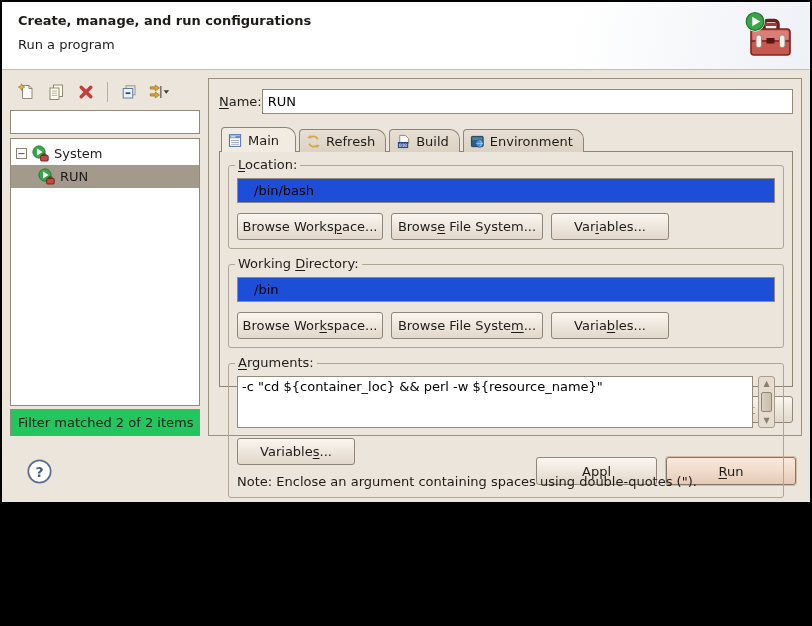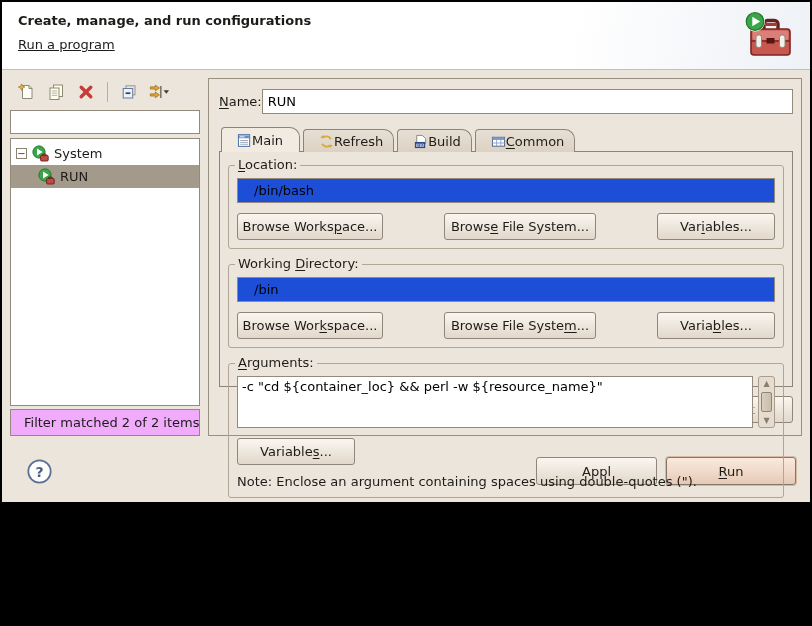--- a/index.html
+++ b/index.html
@@ -21,21 +21,21 @@
 
   
   .header {
     height:68px; flex:0 0 68px;
     background:linear-gradient(100deg, #ffffff 70%, #eef1f6 100%);
     border-bottom:1px solid #c9beae;
     position:relative;
     padding:11px 0 0 16px;
   }
   .header .title { font-weight:bold; }
-  .header .subtitle { margin-top:9px;text-decoration:underline; }
+  .header .subtitle { margin-top:9px; }
   .header .banner-icon { position:absolute; right:14px; top:8px; width:54px; height:50px; }
 
   
   .middle { flex:1; display:flex; gap:8px; padding:8px 8px 4px 8px; min-height:0; }
 
   
   .left-panel { width:190px; flex:0 0 190px; display:flex; flex-direction:column; }
   .toolbar { height:32px; display:flex; align-items:center; gap:6px; padding:2px 2px 6px 4px; }
   .tool-btn { width:24px; height:24px; display:flex; align-items:center; justify-content:center; border:1px solid transparent; border-radius:3px; }
   .tool-btn svg { display:block; }
@@ -48,57 +48,57 @@
     flex:1; background:#fff; border:1px solid #948a7c; overflow:hidden; padding-top:3px;
   }
   .tree-row { height:23px; display:flex; align-items:center; gap:5px; padding-left:5px; cursor:default; }
   .tree-row.selected { background:#a49a8b; padding-left:27px; }
   .expander {
     width:11px; height:11px; border:1px solid #8b8174; background:#fff;
     font-size:10px; line-height:9px; text-align:center; color:#333; flex:0 0 11px;
   }
   .tree-icon { width:17px; height:17px; flex:0 0 17px; }
   .filter-status {
-    margin-top:3px; height:27px; flex:0 0 27px; background:#f0abfc; border:1px solid #948a7c;
-    display:flex; align-items:center; padding-left:13px; white-space:nowrap;
+    margin-top:3px; height:27px; flex:0 0 27px; background:#22c55e; border:1px solid #948a7c;
+    display:flex; align-items:center; padding-left:7px; white-space:nowrap;
   }
 
   
   .right-panel {
     flex:1; border:1px solid #9a9082; background:#ece5db;
     display:flex; flex-direction:column; padding:10px 8px 8px 10px; min-width:0;
   }
   .name-row { display:flex; align-items:center; flex:0 0 auto; }
   .name-row label { flex:0 0 auto; }
   .name-input {
     flex:1; height:25px; border:1px solid #948a7c; background:#fff;
     font:13px "DejaVu Sans", sans-serif; padding:0 5px; outline:none;
   }
 
   .tabs { display:flex; align-items:flex-end; gap:3px; margin-top:13px; padding-left:2px; position:relative; z-index:2; }
   .tab {
-    display:flex; align-items:center; height:23px; padding:0 10px 0 15px;
+    display:flex; align-items:center; gap:5px; height:23px; padding:0 10px 0 6px;
     border:1px solid #8d8476; border-bottom:none; border-radius:4px 10px 0 0;
     background:linear-gradient(#e7dfd4,#dcd2c3); cursor:default; margin-bottom:-1px;
   }
   .tab.active { background:#f1ebe2; height:25px; padding-right:16px; }
   .tab svg { display:block; }
 
   .tab-content {
     flex:1; border:1px solid #8d8476; background:#ece5db;
     display:flex; flex-direction:column; gap:15px; padding:13px 8px 8px 8px; min-height:0;
   }
 
   .group { position:relative; border:1px solid #b1a695; border-radius:3px; padding:12px 8px 8px 8px; }
   .group-label { position:absolute; top:-9px; left:6px; background:#ece5db; padding:0 3px; }
   .text-input {
     width:100%; height:25px; border:1px solid #948a7c; background:#1d4ed8;
     font:13px "DejaVu Sans", sans-serif; padding:0 16px; outline:none;
   }
-  .btn-row { display:flex; justify-content:space-between; gap:8px; margin-top:10px; }
+  .btn-row { display:flex; justify-content:flex-start; gap:8px; margin-top:10px; }
 
   .btn {
     height:27px; border:1px solid #8f8578; border-radius:3px;
     background:linear-gradient(#faf6f0 0%, #efe8df 45%, #e2d8cb 100%);
     font:13px "DejaVu Sans", sans-serif; color:#1e1c19; cursor:default;
   }
   .btn-w1 { width:146px; } .btn-w2 { width:152px; } .btn-w3 { width:118px; }
   .btn:disabled, .btn.disabled { color:#a99e8d; }
   .btn-default {
     background:linear-gradient(#f9e9de 0%, #f0d9c9 55%, #e5c9b6 100%);
@@ -271,30 +271,27 @@
               <path d="M4 1.5 h6 l3.5 3.5 v5 h-9.5 z" fill="#fff" stroke="#8a857a"></path>
               <rect x="2.5" y="9" width="10" height="5.5" fill="#3b5fa0" stroke="#24407a"></rect>
               <text x="7.5" y="13.4" font-size="4.8" fill="#fff" text-anchor="middle" font-family="'DejaVu Sans Mono', monospace">010</text>
             </svg>
           </span>
           <span>Build</span>
         </div>
         <div class="tab">
           <span>
             <svg viewBox="0 0 16 16" width="15" height="15">
-              <rect x="1.5" y="3.5" width="13" height="9.5" fill="#fff" stroke="#4a5d86"></rect>
-              <rect x="1.5" y="3.5" width="13" height="2.8" fill="#7a97c6"></rect>
-              <g stroke="#8ea2c4">
-                  <line x1="6" y1="6.3" x2="6" y2="13"></line>
-                  <line x1="10.5" y1="6.3" x2="10.5" y2="13"></line>
-                  <line x1="1.5" y1="9.6" x2="14.5" y2="9.6"></line>
-                </g>
-            </svg>
-          </span>
-          <span><u>C</u>ommon</span>
+              <rect x="1.5" y="2.5" width="12.5" height="11" rx="1" fill="#2f5d7e" stroke="#1d3f58"></rect>
+              <rect x="2.5" y="3.5" width="10.5" height="3" fill="#55809f"></rect>
+              <circle cx="10.3" cy="10" r="4" fill="#4f8fd0" stroke="#2a5a94"></circle>
+              <path d="M6.6 10 h7.4 M10.3 6.3 a5.5 5.5 0 0 1 0 7.4" stroke="#bcd6ee" fill="none" stroke-width="0.7"></path>
+            </svg>
+          </span>
+          <span>Environment</span>
         </div>
       </div>
 
       <div class="tab-content">
 
         <div class="group">
           <span class="group-label"><u>L</u>ocation:</span>
           <input class="text-input" value="/bin/bash" style="">
           <div class="btn-row">
             <button class="btn btn-w1">Browse Works<u>p</u>ace...</button>

